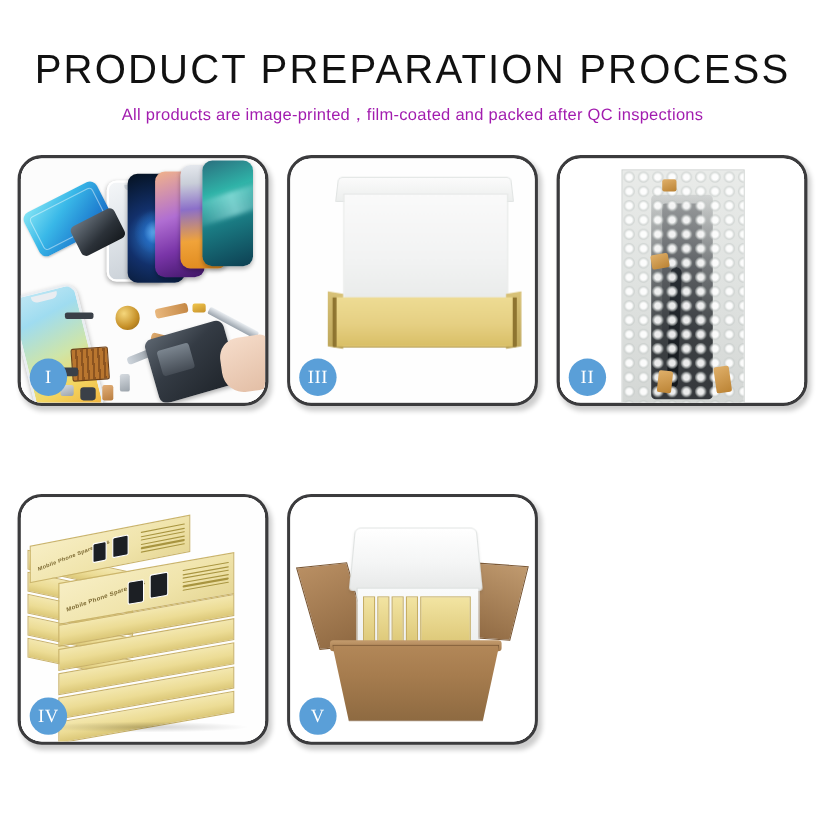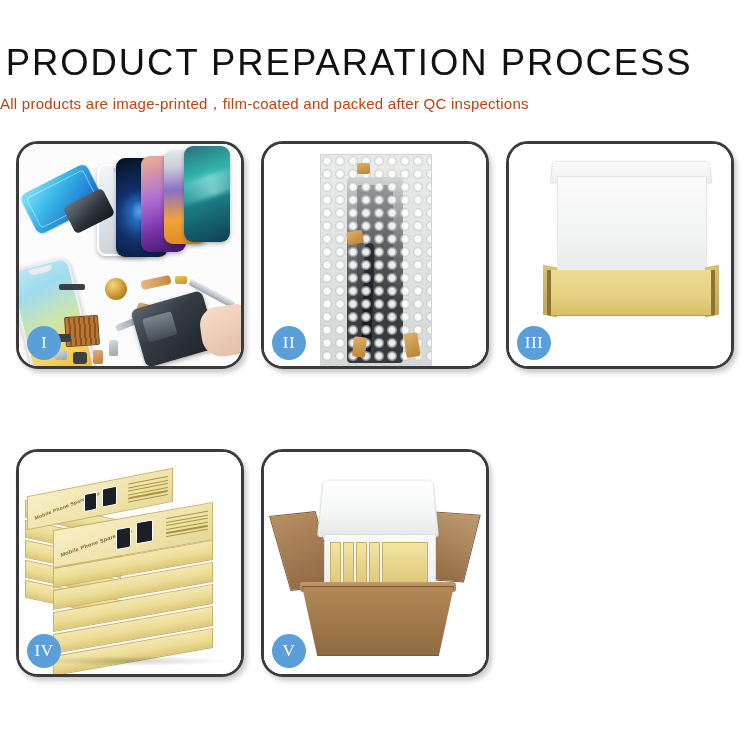--- a/index.html
+++ b/index.html
@@ -18,42 +18,42 @@
     height: 750px;
     background: #ffffff;
   }
 
   
   .header {
     position: absolute;
     top: 0;
     left: 0;
     width: 750px;
-    text-align: left;
+    text-align: center;
   }
 
   .title {
     margin-top: 44px;
     font-family: "Liberation Sans", sans-serif;
     font-size: 37px;
     font-weight: 400;
     letter-spacing: 2.0px;
     color: #111111;
     line-height: 1.0;
     transform: scaleX(0.985);
     white-space: nowrap;
   }
 
   .subtitle {
     margin-top: 14px;
     font-family: "Liberation Sans", sans-serif;
     font-size: 15px;
     font-weight: 400;
     letter-spacing: 0.25px;
-    color: #c2410c;
+    color: #a21caf;
     white-space: nowrap;
   }
 
   
   .grid {
     position: absolute;
     top: 141px;
     left: 16px;
     width: 718px;
     display: grid;
@@ -452,51 +452,51 @@
         <div class="part copper" style="left:74px;top:206px;width:10px;height:14px;"></div>
         <div class="part silver" style="left:90px;top:196px;width:9px;height:16px;"></div>
         <div class="part" style="left:34px;top:190px;width:18px;height:8px;"></div>
         <div class="part gold" style="left:156px;top:132px;width:12px;height:8px;"></div>
 
         <div class="housing"></div>
         <div class="tweezer"></div>
         <div class="hand"></div>
       </div>
       <div class="badge">I</div>
+    </div>
+
+    <div class="panel">
+      <div class="panel-inner">
+        <div class="p3-bg"></div>
+        <div class="box3-lid"></div>
+        <div class="box3-back"></div>
+        <div class="box3-lflap"></div>
+        <div class="box3-rflap"></div>
+        <div class="box3-foam"></div>
+        <div class="box3-front"></div>
+      </div>
+      <div class="badge">III</div>
     </div>
 
     <div class="panel">
       <div class="panel-inner">
         <div class="p2-bg"></div>
         <div class="bag">
           <div class="inner-part">
             <div class="inner-screen"></div>
           </div>
           <div class="cable"></div>
           <div class="bubbles"></div>
           <div class="tape t1"></div>
           <div class="tape t2"></div>
           <div class="tape t3"></div>
           <div class="tape t4"></div>
         </div>
       </div>
       <div class="badge">II</div>
-    </div>
-
-    <div class="panel">
-      <div class="panel-inner">
-        <div class="p3-bg"></div>
-        <div class="box3-lid"></div>
-        <div class="box3-back"></div>
-        <div class="box3-lflap"></div>
-        <div class="box3-rflap"></div>
-        <div class="box3-foam"></div>
-        <div class="box3-front"></div>
-      </div>
-      <div class="badge">III</div>
     </div>
 
     <div class="panel">
       <div class="panel-inner">
         <div class="p4-bg"></div>
         <div class="stack">
 
           <div class="sbox" style="left:0px;top:36px;width:96px;height:18px;transform:skewY(12deg);"></div>
           <div class="sbox" style="left:0px;top:56px;width:96px;height:18px;transform:skewY(12deg);"></div>
           <div class="sbox" style="left:0px;top:76px;width:96px;height:18px;transform:skewY(12deg);"></div>

